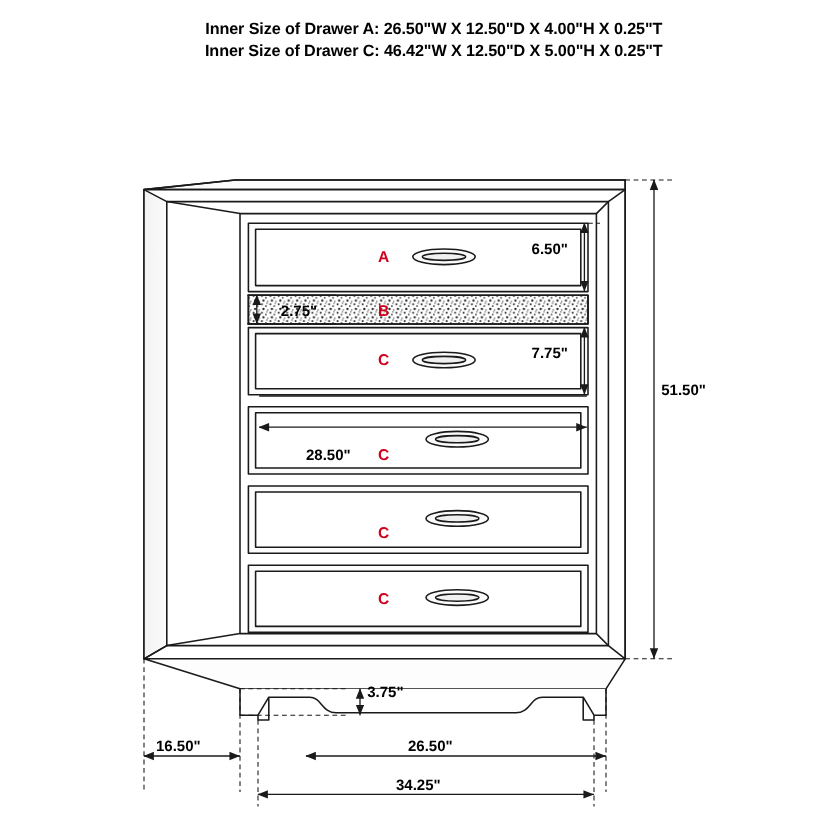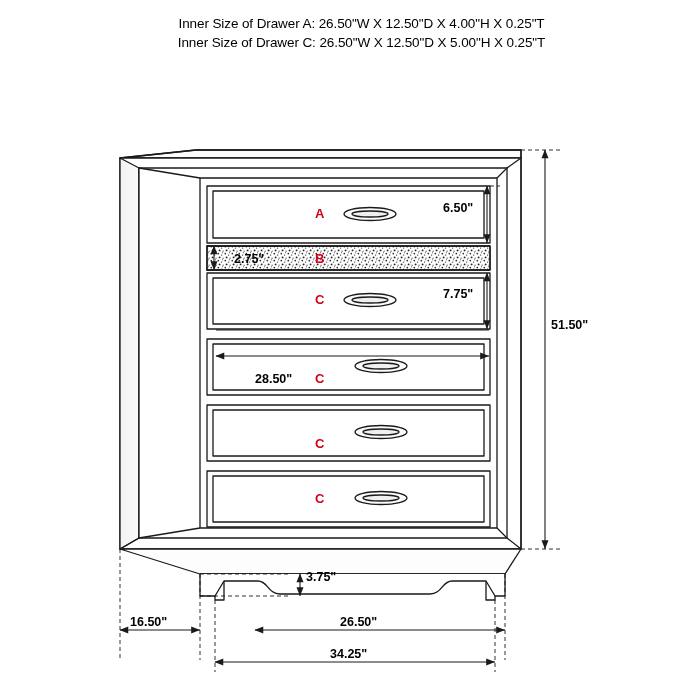--- a/index.html
+++ b/index.html
@@ -21,21 +21,21 @@
   }
   .spec-block {
     position: absolute;
     left: 0;
     top: 14px;
     width: 700px;
     text-align: center;
   }
   .spec-line {
     font-size: 13.5px;
-    font-weight: normal;
+    font-weight: bold;
     color: #000;
     line-height: 19px;
     letter-spacing: -0.1px;
     white-space: nowrap;
     margin-left: 23px;
   }
   svg.diagram {
     position: absolute;
     left: 0;
     top: 0;
@@ -57,21 +57,21 @@
     white-space: nowrap;
   }
 </style>
 </head>
 <body>
 
 <div id="page">
 
   <div class="spec-block">
     <div class="spec-line">Inner Size of Drawer A: 26.50"W X 12.50"D X 4.00"H X 0.25"T</div>
-    <div class="spec-line">Inner Size of Drawer C: 26.50"W X 12.50"D X 5.00"H X 0.25"T</div>
+    <div class="spec-line">Inner Size of Drawer C: 46.42"W X 12.50"D X 5.00"H X 0.25"T</div>
   </div>
 
   <svg class="diagram" viewBox="0 0 700 700">
     <defs>
       <marker id="arrEnd" markerWidth="9" markerHeight="9" refX="8" refY="3.2" orient="auto" markerUnits="strokeWidth">
         <path d="M0,0 L8,3.2 L0,6.4 z" fill="#1a1a1a"></path>
       </marker>
       <marker id="arrStart" markerWidth="9" markerHeight="9" refX="0.5" refY="3.2" orient="auto" markerUnits="strokeWidth">
         <path d="M8,0 L0,3.2 L8,6.4 z" fill="#1a1a1a"></path>
       </marker>

